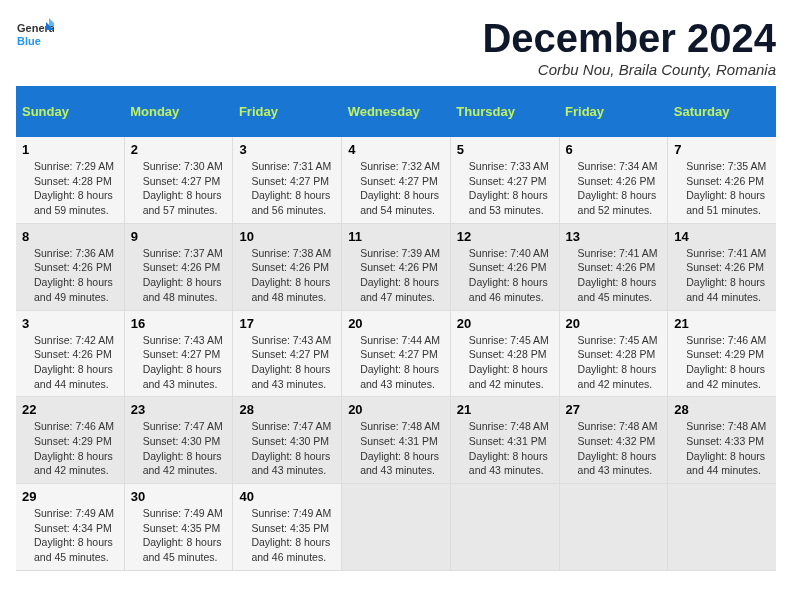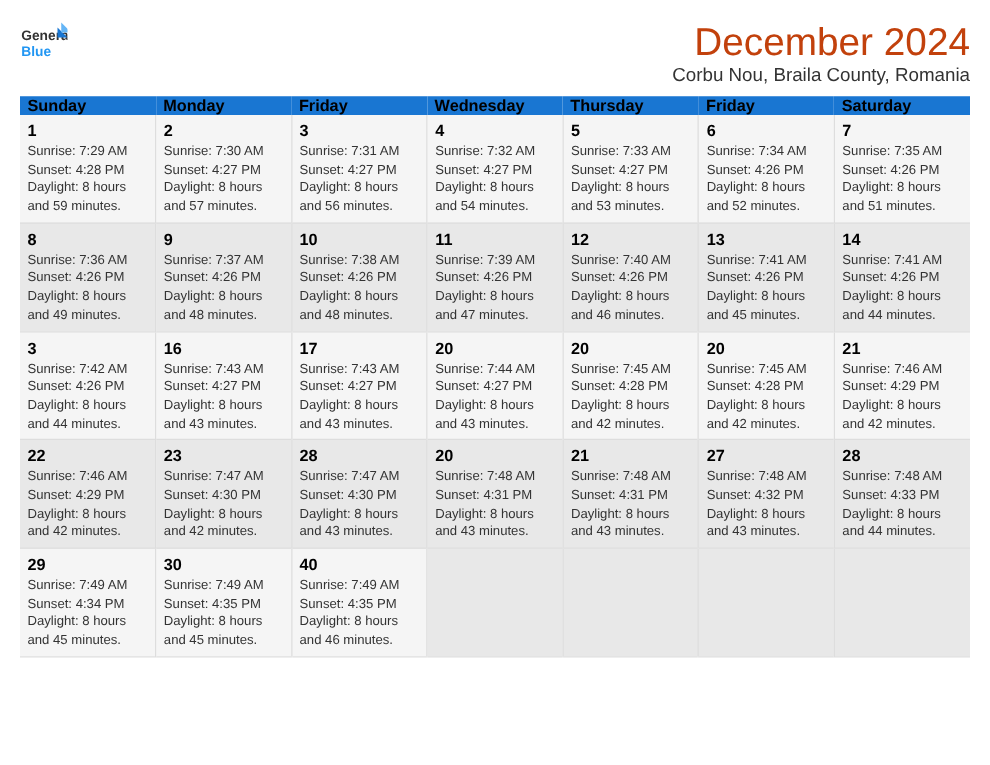--- a/index.html
+++ b/index.html
@@ -18,38 +18,39 @@
     }
     .logo {
       display: flex;
       align-items: center;
       gap: 4px;
     }
     .title-block {
       text-align: right;
     }
     .title-block h1 {
-      font-size: 31px;
-      font-weight: normal;
-      color: #c2410c;
+      font-size: 40px;
+      font-weight: bold;
+      color: #0f172a;
     }
     .title-block h2 {
       font-size: 15px;
       font-weight: normal;
       color: #333;
+      font-style: italic;
     }
     table {
       width: 100%;
       border-collapse: collapse;
       font-size: 11px;
     }
     thead tr th {
       background-color: #1976D2;
-      color: #000000;
-      padding: 0 6px;
+      color: #bef264;
+      padding: 18px 6px;
       text-align: left;
       font-size: 13px;
       font-weight: bold;
     }
     tbody tr {
       border-bottom: 1px solid #ddd;
     }
     tbody tr:nth-child(odd) {
       background-color: #f5f5f5;
     }
@@ -66,20 +67,21 @@
     .day-num {
       font-size: 13px;
       font-weight: bold;
       display: block;
       margin-bottom: 2px;
     }
     .day-info {
       color: #333;
       line-height: 1.4;
       font-size: 10.5px;
+      margin-left: 12px;
     }
     td.empty { background: #e8e8e8; }
   </style>
 </head>
 <body>
 
 <div class="header">
   <div class="logo">
 <div style="display:flex;align-items:center;gap:0;">
   <div style="position:relative;width:38px;height:38px;">

